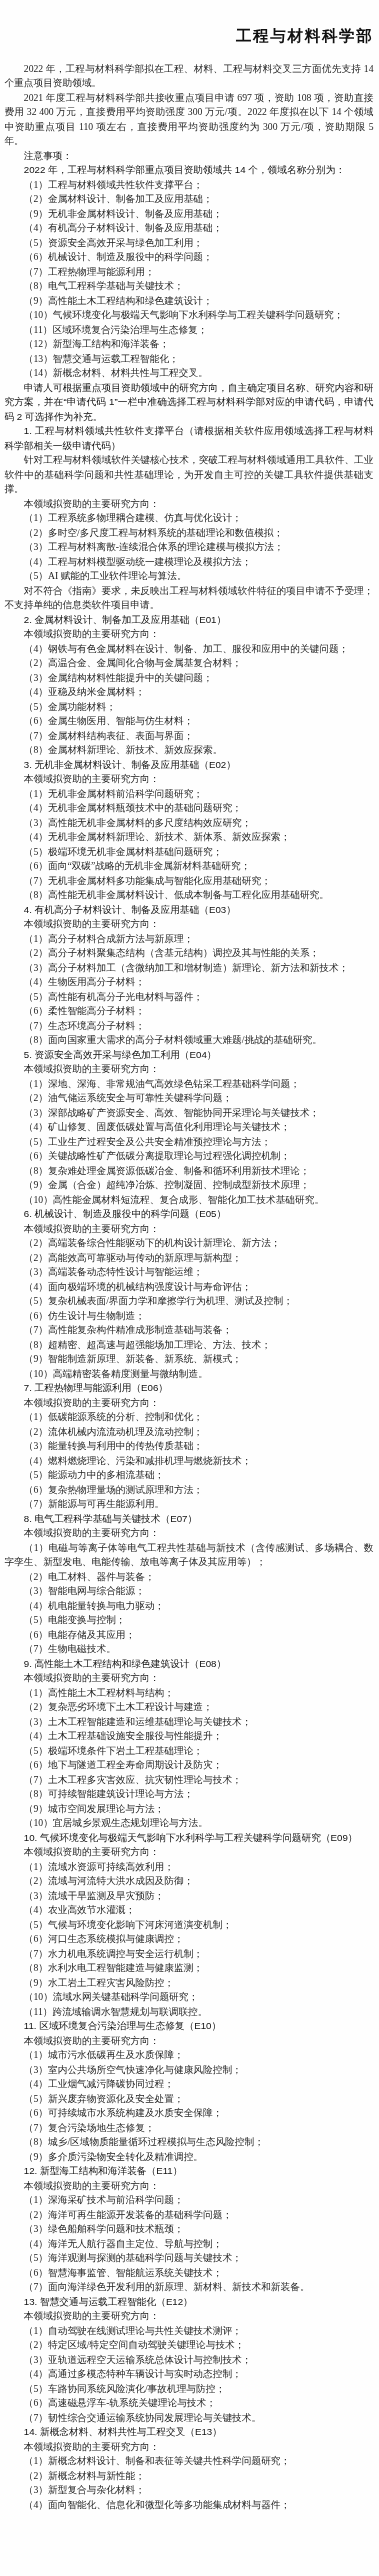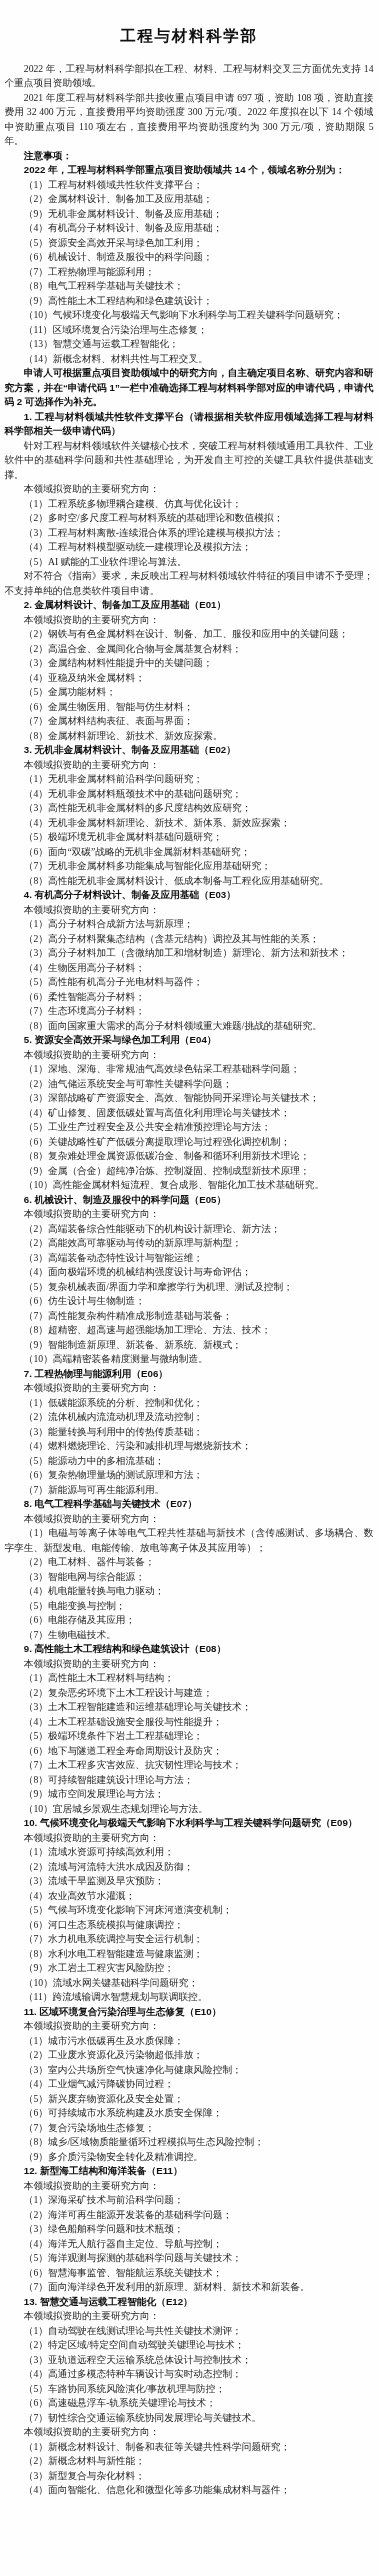--- a/index.html
+++ b/index.html
@@ -6,21 +6,21 @@
   .page {
     width:379px;
     min-height:2576px;
     box-sizing:border-box;
     padding:14.4px 5.5px 13.3px 4.4px;
     background:#fefefe;
     color:#1b1b1b;
     font-family:"Liberation Serif","DejaVu Serif",serif;
   }
   .title {
-    text-align:center;
+    text-align:right;
     font-family:"Liberation Serif","DejaVu Serif",serif;
     font-weight:700;
     font-size:15.5px;
     letter-spacing:1.7px;
     margin:12px 0 14.4px 0;
     color:#111;
   }
   .doc-body p {
     margin:0;
     font-size:9.7px;
@@ -28,21 +28,21 @@
     text-indent:2em;
     text-align:justify;
     word-break:break-all;
   }
   .doc-body p.n, .doc-body p.i {
     font-family:"Liberation Serif","DejaVu Serif",serif;
     color:#222;
   }
   .doc-body p.b, .doc-body p.h {
     font-family:"Liberation Sans","DejaVu Sans",sans-serif;
-    font-weight:700;
+    font-weight:400;
     color:#101010;
   }
 </style>
 </head>
 <body>
 
 <div class="page">
   <h1 class="title">工程与材料科学部</h1>
   <div class="doc-body" id="doc-body">
       <p class="n">2022 年，工程与材料科学部拟在工程、材料、工程与材料交叉三方面优先支持 14 个重点项目资助领域。</p>
@@ -53,35 +53,36 @@
       <p class="i">（2）金属材料设计、制备加工及应用基础；</p>
       <p class="i">（9）无机非金属材料设计、制备及应用基础；</p>
       <p class="i">（4）有机高分子材料设计、制备及应用基础；</p>
       <p class="i">（5）资源安全高效开采与绿色加工利用；</p>
       <p class="i">（6）机械设计、制造及服役中的科学问题；</p>
       <p class="i">（7）工程热物理与能源利用；</p>
       <p class="i">（8）电气工程科学基础与关键技术；</p>
       <p class="i">（9）高性能土木工程结构和绿色建筑设计；</p>
       <p class="i">（10）气候环境变化与极端天气影响下水利科学与工程关键科学问题研究；</p>
       <p class="i">（11）区域环境复合污染治理与生态修复；</p>
+      <p class="i">（12）新型海工结构和海洋装备；</p>
       <p class="i">（13）智慧交通与运载工程智能化；</p>
       <p class="i">（14）新概念材料、材料共性与工程交叉。</p>
       <p class="b">申请人可根据重点项目资助领域中的研究方向，自主确定项目名称、研究内容和研究方案，并在“申请代码 1”一栏中准确选择工程与材料科学部对应的申请代码，申请代码 2 可选择作为补充。</p>
       <p class="h">1. 工程与材料领域共性软件支撑平台（请根据相关软件应用领域选择工程与材料科学部相关一级申请代码）</p>
       <p class="n">针对工程与材料领域软件关键核心技术，突破工程与材料领域通用工具软件、工业软件中的基础科学问题和共性基础理论，为开发自主可控的关键工具软件提供基础支撑。</p>
       <p class="n">本领域拟资助的主要研究方向：</p>
       <p class="i">（1）工程系统多物理耦合建模、仿真与优化设计；</p>
       <p class="i">（2）多时空/多尺度工程与材料系统的基础理论和数值模拟；</p>
       <p class="i">（3）工程与材料离散-连续混合体系的理论建模与模拟方法；</p>
       <p class="i">（4）工程与材料模型驱动统一建模理论及模拟方法；</p>
       <p class="i">（5）AI 赋能的工业软件理论与算法。</p>
       <p class="n">对不符合《指南》要求，未反映出工程与材料领域软件特征的项目申请不予受理；不支持单纯的信息类软件项目申请。</p>
       <p class="h">2. 金属材料设计、制备加工及应用基础（E01）</p>
       <p class="n">本领域拟资助的主要研究方向：</p>
-      <p class="i">（2）钢铁与有色金属材料在设计、制备、加工、服役和应用中的关键问题；</p>
+      <p class="i">（4）钢铁与有色金属材料在设计、制备、加工、服役和应用中的关键问题；</p>
       <p class="i">（2）高温合金、金属间化合物与金属基复合材料；</p>
       <p class="i">（3）金属结构材料性能提升中的关键问题；</p>
       <p class="i">（4）亚稳及纳米金属材料；</p>
       <p class="i">（5）金属功能材料；</p>
       <p class="i">（6）金属生物医用、智能与仿生材料；</p>
       <p class="i">（7）金属材料结构表征、表面与界面；</p>
       <p class="i">（8）金属材料新理论、新技术、新效应探索。</p>
       <p class="h">3. 无机非金属材料设计、制备及应用基础（E02）</p>
       <p class="n">本领域拟资助的主要研究方向：</p>
       <p class="i">（1）无机非金属材料前沿科学问题研究；</p>
@@ -164,21 +165,20 @@
       <p class="i">（5）气候与环境变化影响下河床河道演变机制；</p>
       <p class="i">（6）河口生态系统模拟与健康调控；</p>
       <p class="i">（7）水力机电系统调控与安全运行机制；</p>
       <p class="i">（8）水利水电工程智能建造与健康监测；</p>
       <p class="i">（9）水工岩土工程灾害风险防控；</p>
       <p class="i">（10）流域水网关键基础科学问题研究；</p>
       <p class="i">（11）跨流域输调水智慧规划与联调联控。</p>
       <p class="h">11. 区域环境复合污染治理与生态修复（E10）</p>
       <p class="n">本领域拟资助的主要研究方向：</p>
       <p class="i">（1）城市污水低碳再生及水质保障；</p>
-      <p class="i">（2）工业废水资源化及污染物超低排放；</p>
       <p class="i">（3）室内公共场所空气快速净化与健康风险控制；</p>
       <p class="i">（4）工业烟气减污降碳协同过程；</p>
       <p class="i">（5）新兴废弃物资源化及安全处置；</p>
       <p class="i">（6）可持续城市水系统构建及水质安全保障；</p>
       <p class="i">（7）复合污染场地生态修复；</p>
       <p class="i">（8）城乡/区域物质能量循环过程模拟与生态风险控制；</p>
       <p class="i">（9）多介质污染物安全转化及精准调控。</p>
       <p class="h">12. 新型海工结构和海洋装备（E11）</p>
       <p class="n">本领域拟资助的主要研究方向：</p>
       <p class="i">（1）深海采矿技术与前沿科学问题；</p>
@@ -190,20 +190,21 @@
       <p class="i">（7）面向海洋绿色开发利用的新原理、新材料、新技术和新装备。</p>
       <p class="h">13. 智慧交通与运载工程智能化（E12）</p>
       <p class="n">本领域拟资助的主要研究方向：</p>
       <p class="i">（1）自动驾驶在线测试理论与共性关键技术测评；</p>
       <p class="i">（2）特定区域/特定空间自动驾驶关键理论与技术；</p>
       <p class="i">（3）亚轨道远程空天运输系统总体设计与控制技术；</p>
       <p class="i">（4）高通过多模态特种车辆设计与实时动态控制；</p>
       <p class="i">（5）车路协同系统风险演化/事故机理与防控；</p>
       <p class="i">（6）高速磁悬浮车-轨系统关键理论与技术；</p>
       <p class="i">（7）韧性综合交通运输系统协同发展理论与关键技术。</p>
+      <p class="h">14. 新概念材料、材料共性与工程交叉（E13）</p>
       <p class="n">本领域拟资助的主要研究方向：</p>
       <p class="i">（1）新概念材料设计、制备和表征等关键共性科学问题研究；</p>
       <p class="i">（2）新概念材料与新性能；</p>
       <p class="i">（3）新型复合与杂化材料；</p>
       <p class="i">（4）面向智能化、信息化和微型化等多功能集成材料与器件；</p>
     </div>
 </div>
 
 
 </body></html>

